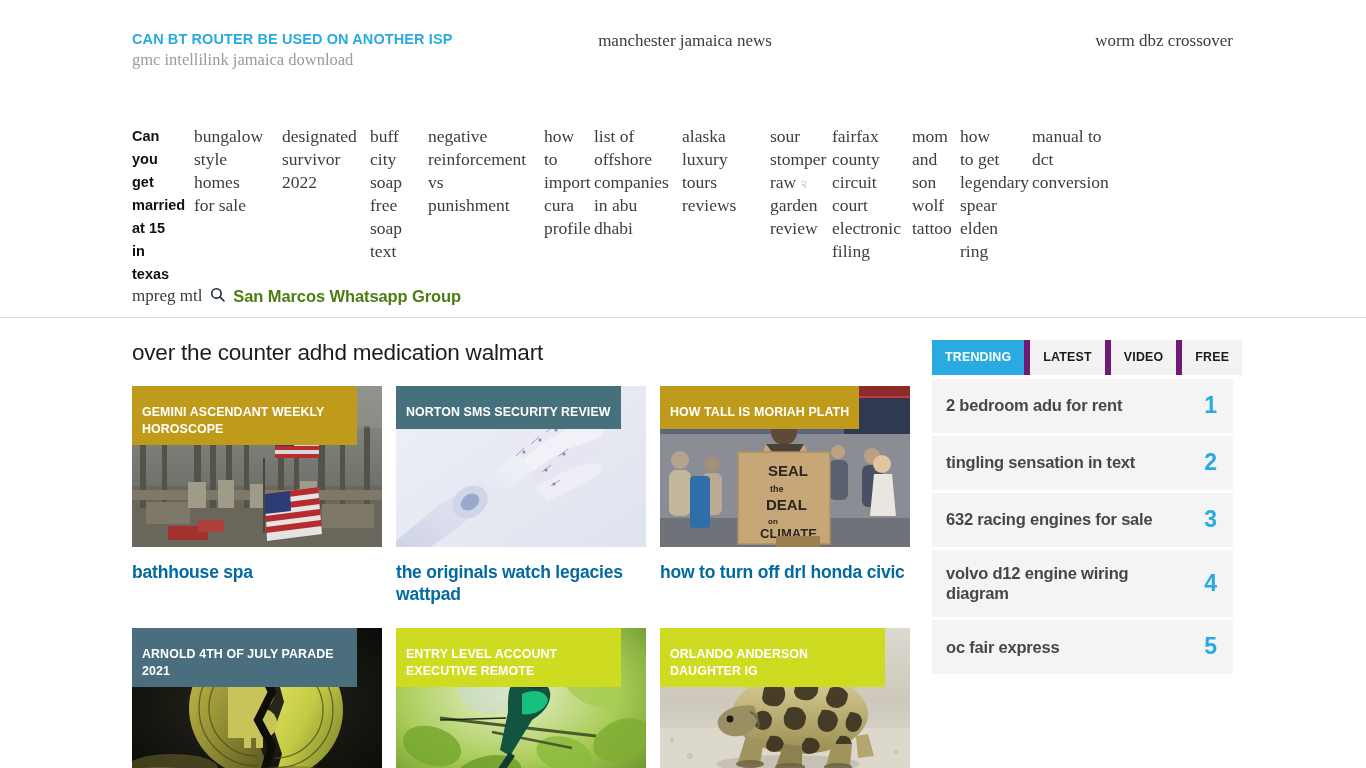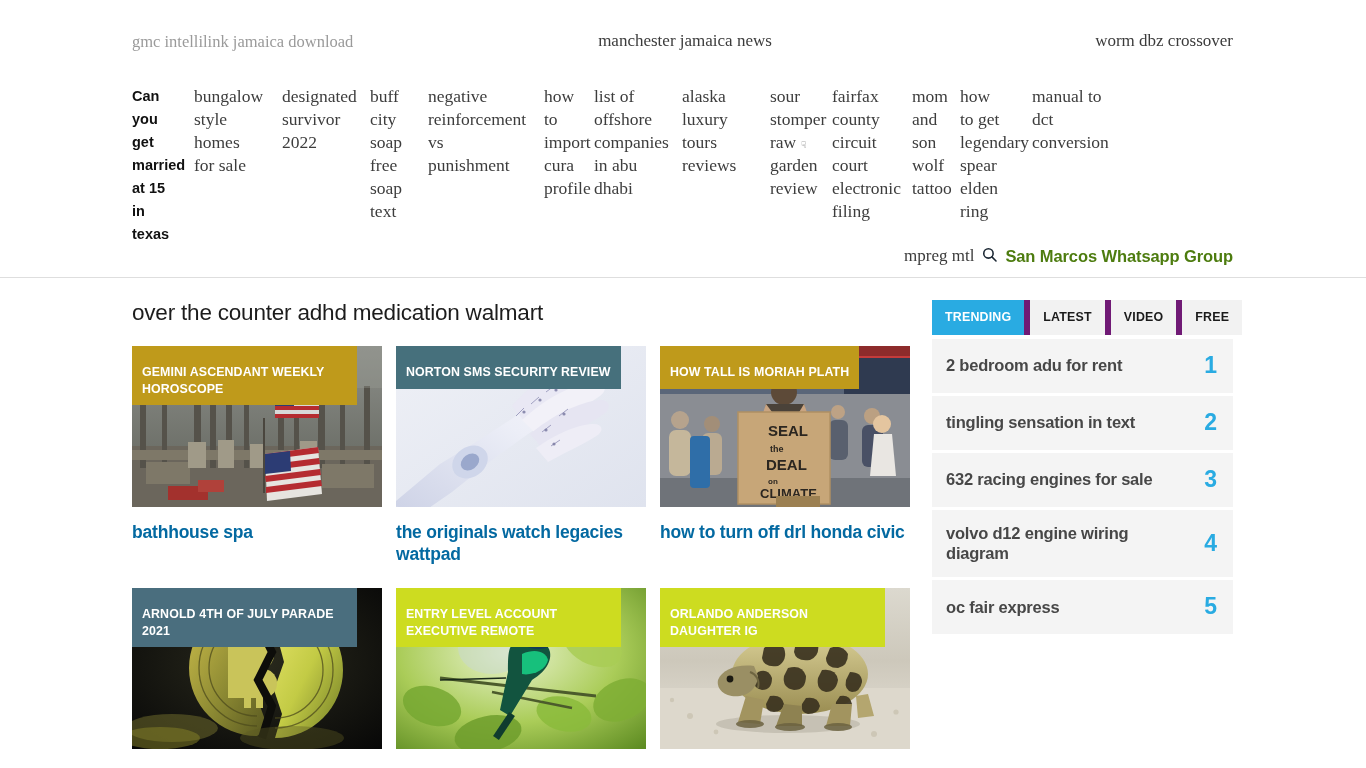--- a/index.html
+++ b/index.html
@@ -49,20 +49,21 @@
   
   .nav-wrap {
     padding: 0 132px;
     height: 165px;
   }
   .nav {
     display: flex;
     align-items: flex-start;
     gap: 0px;
     padding-top: 7px;
+    margin-top: 40px;
   }
   .nav-item {
     font-family: "Liberation Serif", serif;
     font-size: 17.5px;
     line-height: 23px;
     color: #3d3d3d;
     padding-right: 24px;
     position: relative;
     cursor: pointer;
     max-width: 130px;
@@ -92,25 +93,23 @@
     left: 31px; top: 56px;
     font-size: 9px;
     color: #555;
     line-height: 1;
   }
 
   
   .search-row {
     padding: 0 133px 8px 132px;
     display: flex;
-    justify-content: flex-end;
     align-items: center;
     gap: 7px;
     height: 34px;
-    margin-left: 6px;
   }
   .search-hint {
     font-family: "Liberation Serif", serif;
     font-size: 17px;
     color: #3b3b3b;
   }
   .search-ico { display: block; }
   .search-label {
     font-size: 16.5px;
     font-weight: bold;
@@ -221,20 +220,21 @@
     font-weight: bold;
     color: #29abe2;
     flex: 0 0 auto;
   }
 </style>
 </head>
 <body>
 
 <div class="header-top">
   <div class="brand">
+    <div class="brand-title">CAN BT ROUTER BE USED ON ANOTHER ISP</div>
     <div class="brand-sub">gmc intellilink jamaica download</div>
   </div>
   <div class="header-center">manchester jamaica news</div>
   <div class="header-right">worm dbz crossover</div>
 </div>
 
 <div class="nav-wrap">
   <div class="nav">
     <div class="nav-item active">Can you get married at 15 in texas</div>
     <div class="nav-item w-bungalow">bungalow style homes for sale</div>

